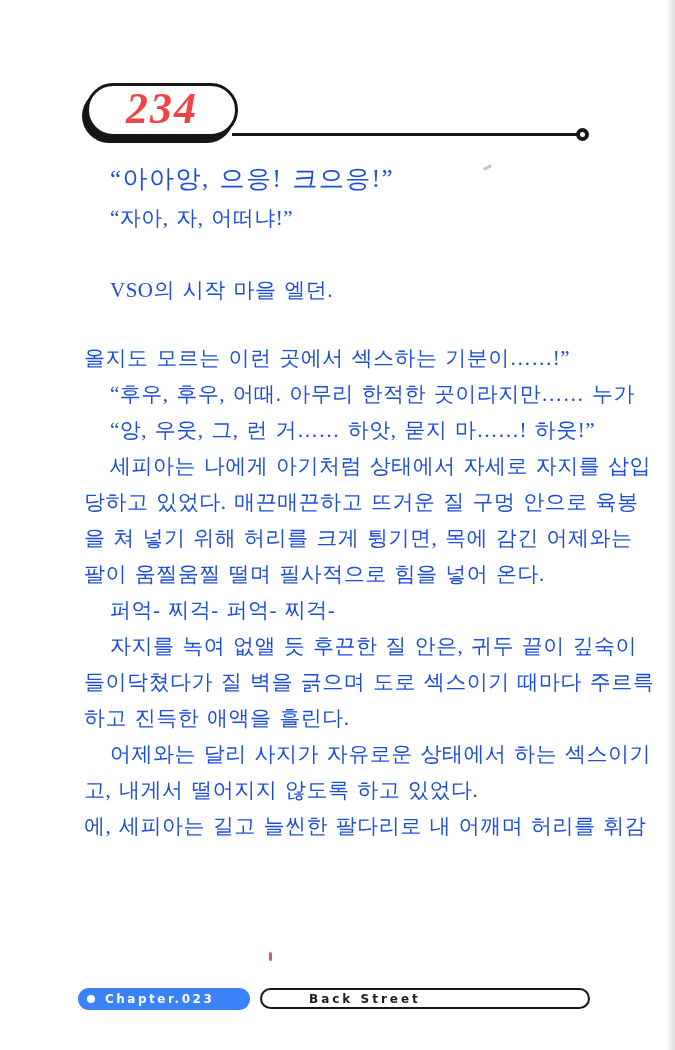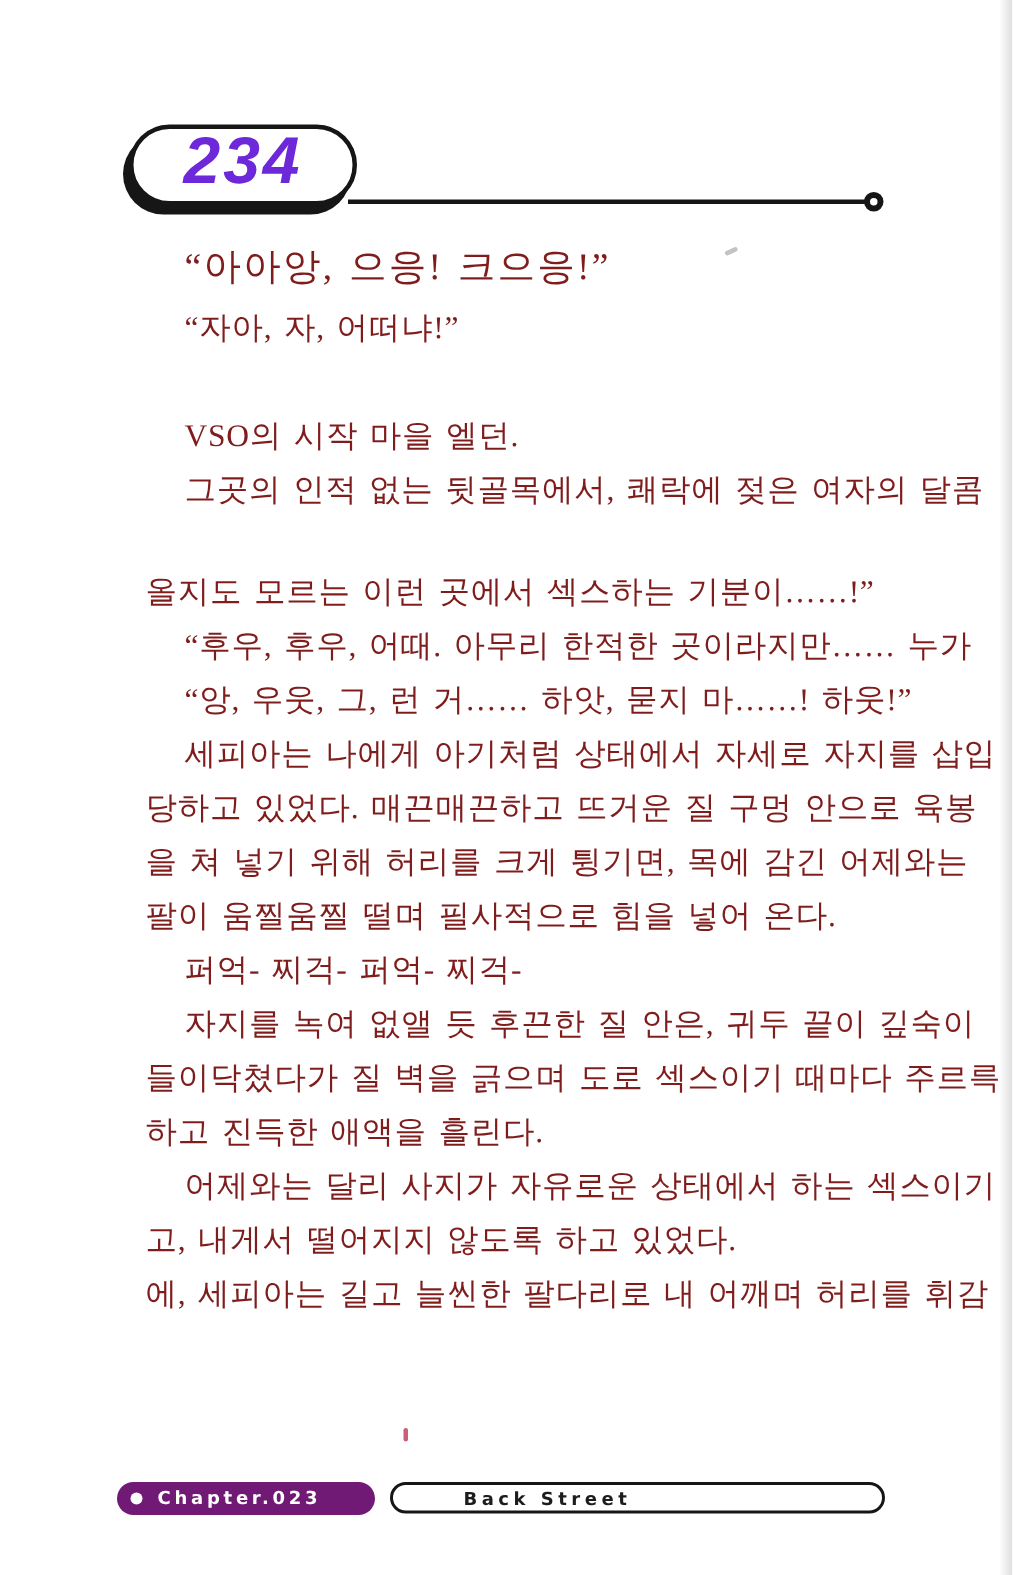--- a/index.html
+++ b/index.html
@@ -20,26 +20,26 @@
     width: 152px; height: 54px;
     background: #ffffff;
     border: 3.5px solid #161616;
     border-radius: 29px;
     box-shadow: -4px 6px 0 0 #161616;
     display: flex; align-items: center; justify-content: center;
     box-sizing: border-box;
     z-index: 2;
   }
   .pagenum {
-    font-family: Liberation Sans, sans-serif;
+    font-family: Liberation Serif, serif;
     font-weight: bold;
     font-style: italic;
     font-size: 44px;
     letter-spacing: 2px;
-    color: #6d28d9;
+    color: #ef4444;
     transform: translateY(-2px);
   }
   .header-rule {
     position: absolute;
     left: 232px; top: 133px;
     width: 346px; height: 3px;
     background: #161616;
     z-index: 1;
   }
   .header-ring {
@@ -57,38 +57,37 @@
     position: absolute;
     left: 84px; top: 158px;
     width: 522px;
   }
   .line {
     font-size: 21px;
     line-height: 36px;
     letter-spacing: 0.5px;
     word-spacing: 2px;
     white-space: nowrap;
-    color: #7f1d1d;
-    margin-left: 13px;
+    color: #1d4ed8;
   }
   .line.indent { padding-left: 26px; }
   .line.large {
     font-size: 25px;
     line-height: 42px;
     letter-spacing: 1.5px;
   }
   .line.spacer { height: 36px; }
   .line.spacer2 { height: 32px; }
 
   
   .footer-chapter {
     position: absolute;
     left: 78px; top: 988px;
     width: 172px; height: 22px;
-    background: #701a75;
+    background: #3b82f6;
     border-radius: 12px;
     display: flex; align-items: center;
     box-sizing: border-box;
     padding-left: 9px;
   }
   .footer-dot {
     width: 8px; height: 8px;
     border-radius: 50%;
     background: #ffffff;
     margin-right: 10px;
@@ -154,21 +153,20 @@
     <span class="pagenum">234</span>
   </div>
   <div class="header-rule"></div>
   <div class="header-ring"></div>
 
   <div class="text-block">
       <div class="line indent large">“아아앙, 으응! 크으응!”</div>
       <div class="line indent">“자아, 자, 어떠냐!”</div>
       <div class="line spacer"></div>
       <div class="line indent">VSO의 시작 마을 엘던.</div>
-      <div class="line indent">그곳의 인적 없는 뒷골목에서, 쾌락에 젖은 여자의 달콤</div>
       <div class="line spacer spacer2"></div>
       <div class="line">올지도 모르는 이런 곳에서 섹스하는 기분이……!”</div>
       <div class="line indent">“후우, 후우, 어때. 아무리 한적한 곳이라지만…… 누가</div>
       <div class="line indent">“앙, 우웃, 그, 런 거…… 하앗, 묻지 마……! 하웃!”</div>
       <div class="line indent">세피아는 나에게 아기처럼 상태에서 자세로 자지를 삽입</div>
       <div class="line">당하고 있었다. 매끈매끈하고 뜨거운 질 구멍 안으로 육봉</div>
       <div class="line">을 쳐 넣기 위해 허리를 크게 튕기면, 목에 감긴 어제와는</div>
       <div class="line">팔이 움찔움찔 떨며 필사적으로 힘을 넣어 온다.</div>
       <div class="line indent">퍼억- 찌걱- 퍼억- 찌걱-</div>
       <div class="line indent">자지를 녹여 없앨 듯 후끈한 질 안은, 귀두 끝이 깊숙이</div>

